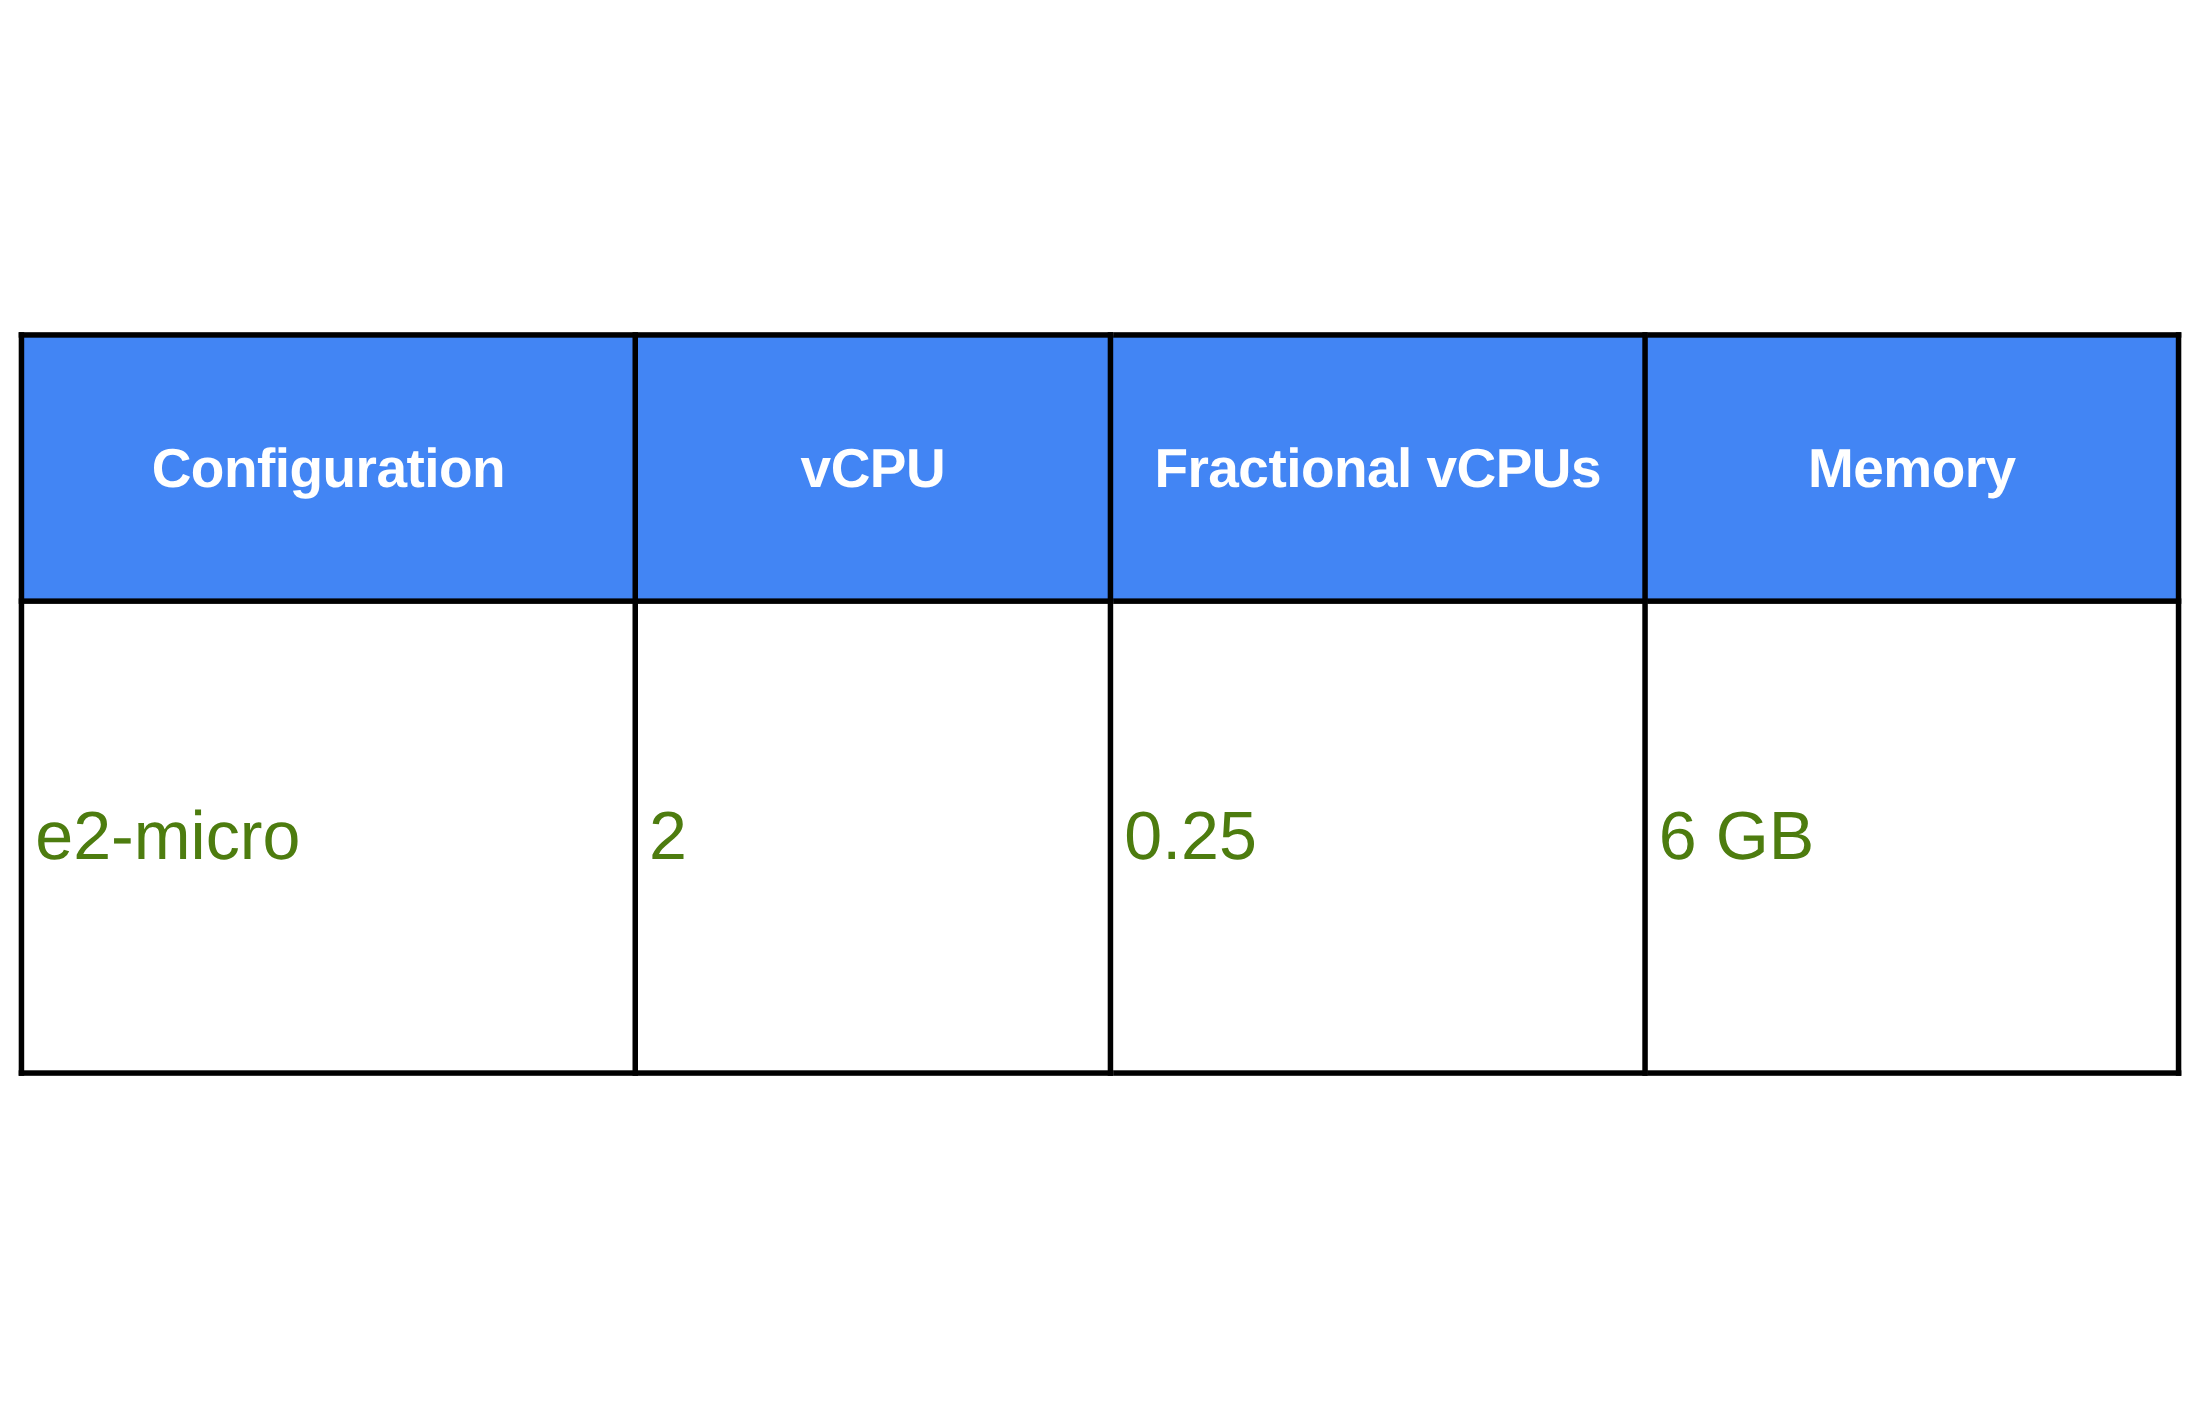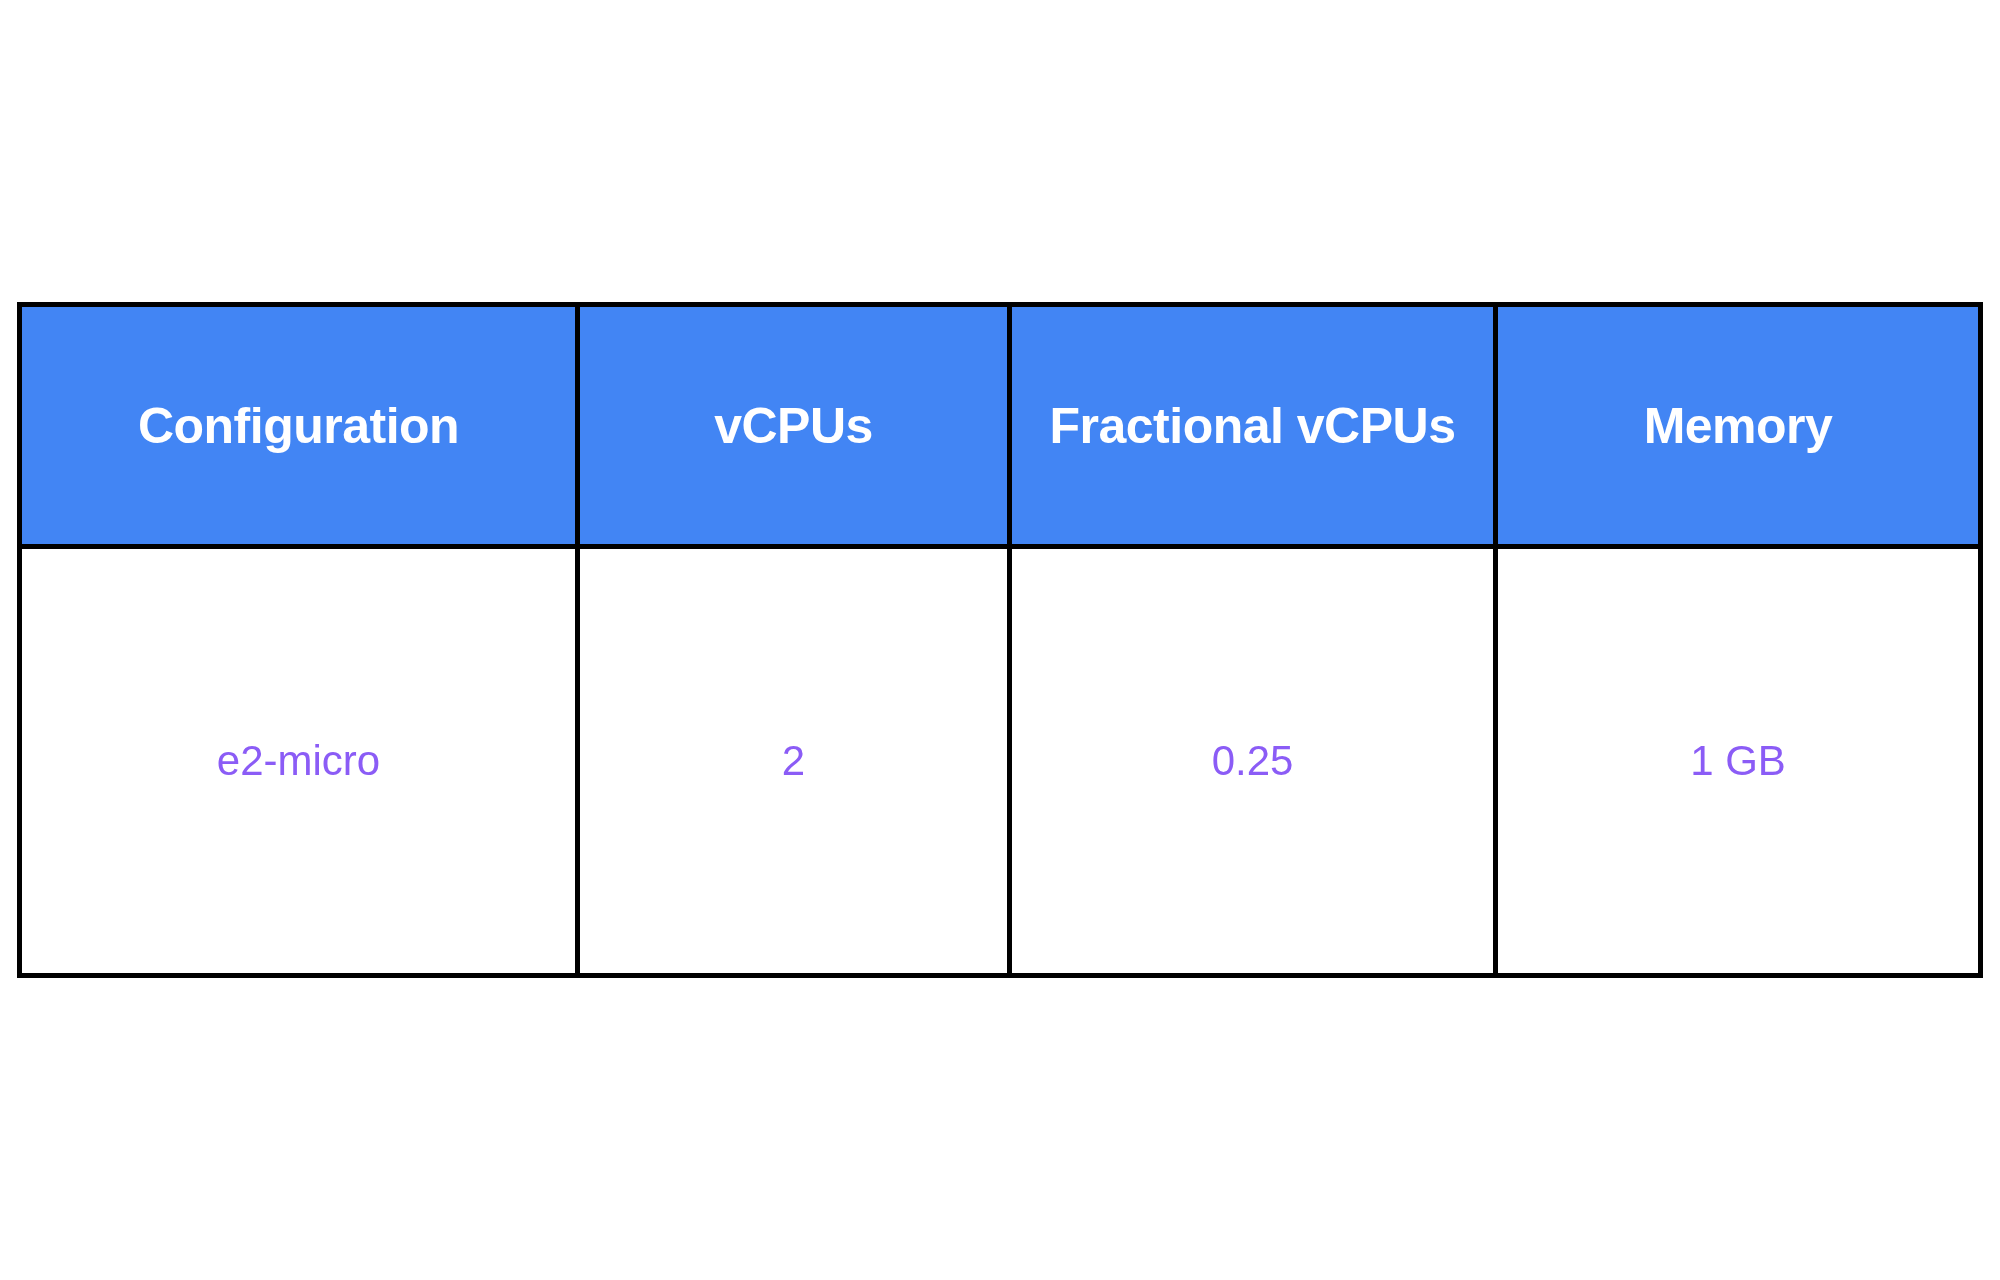--- a/index.html
+++ b/index.html
@@ -51,28 +51,28 @@
     font-weight: 700;
     font-size: 50px;
     line-height: 1.16;
     letter-spacing: -0.5px;
     font-stretch: condensed;
     white-space: pre-line;
   }
 
   td.body-cell {
     background: #ffffff;
-    color: #8b5cf6;
+    color: #4d7c0f;
     border: 5px solid #000000;
-    text-align: center;
+    text-align: left;
     vertical-align: middle;
     height: 148px;
     padding: 4px 10px;
     font-weight: 400;
-    font-size: 42px;
+    font-size: 62px;
     line-height: 1.2;
     letter-spacing: 0px;
   }
 
   
   th.head-cell + th.head-cell,
   td.body-cell + td.body-cell { border-left-width: 5px; }
 </style>
 </head>
 <body>
@@ -81,27 +81,27 @@
   <table class="spec-table">
     <colgroup>
       <col class="c-config">
       <col class="c-vcpu">
       <col class="c-frac">
       <col class="c-mem">
     </colgroup>
     <thead>
       <tr>
         <th class="head-cell">Configuration</th>
-        <th class="head-cell">vCPUs</th>
+        <th class="head-cell">vCPU</th>
         <th class="head-cell">Fractional vCPUs</th>
         <th class="head-cell">Memory</th>
       </tr>
     </thead>
     <tbody>
       <tr>
         <td class="body-cell">e2-micro</td>
         <td class="body-cell">2</td>
         <td class="body-cell">0.25</td>
-        <td class="body-cell">1 GB</td>
+        <td class="body-cell">6 GB</td>
       </tr>
     </tbody>
   </table>
 </div>
 
 </body></html>

